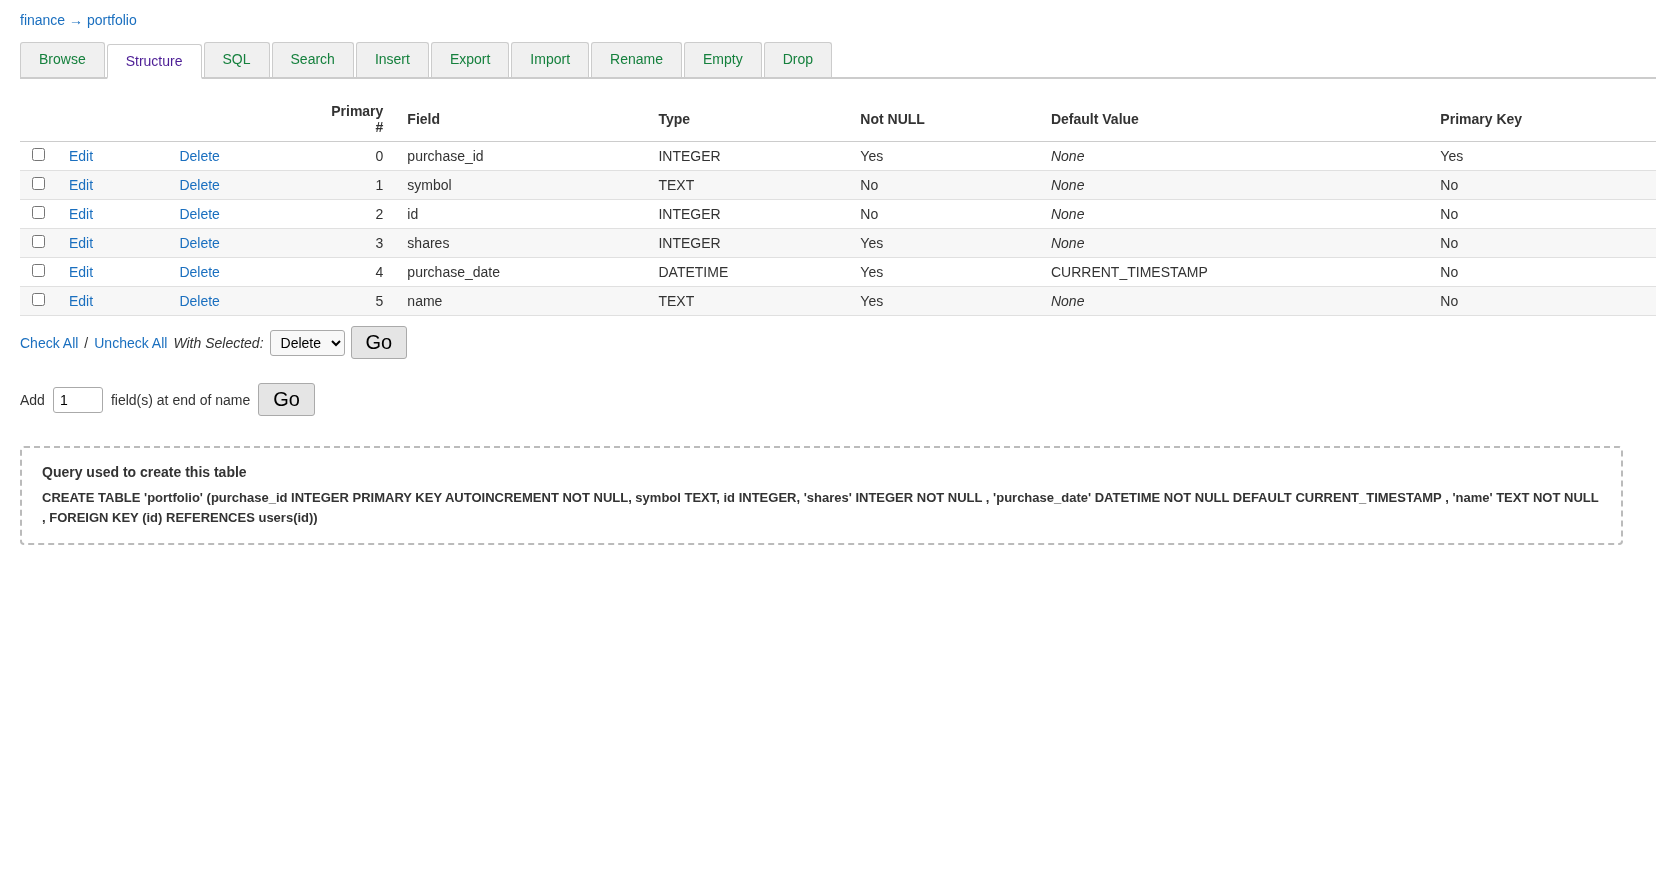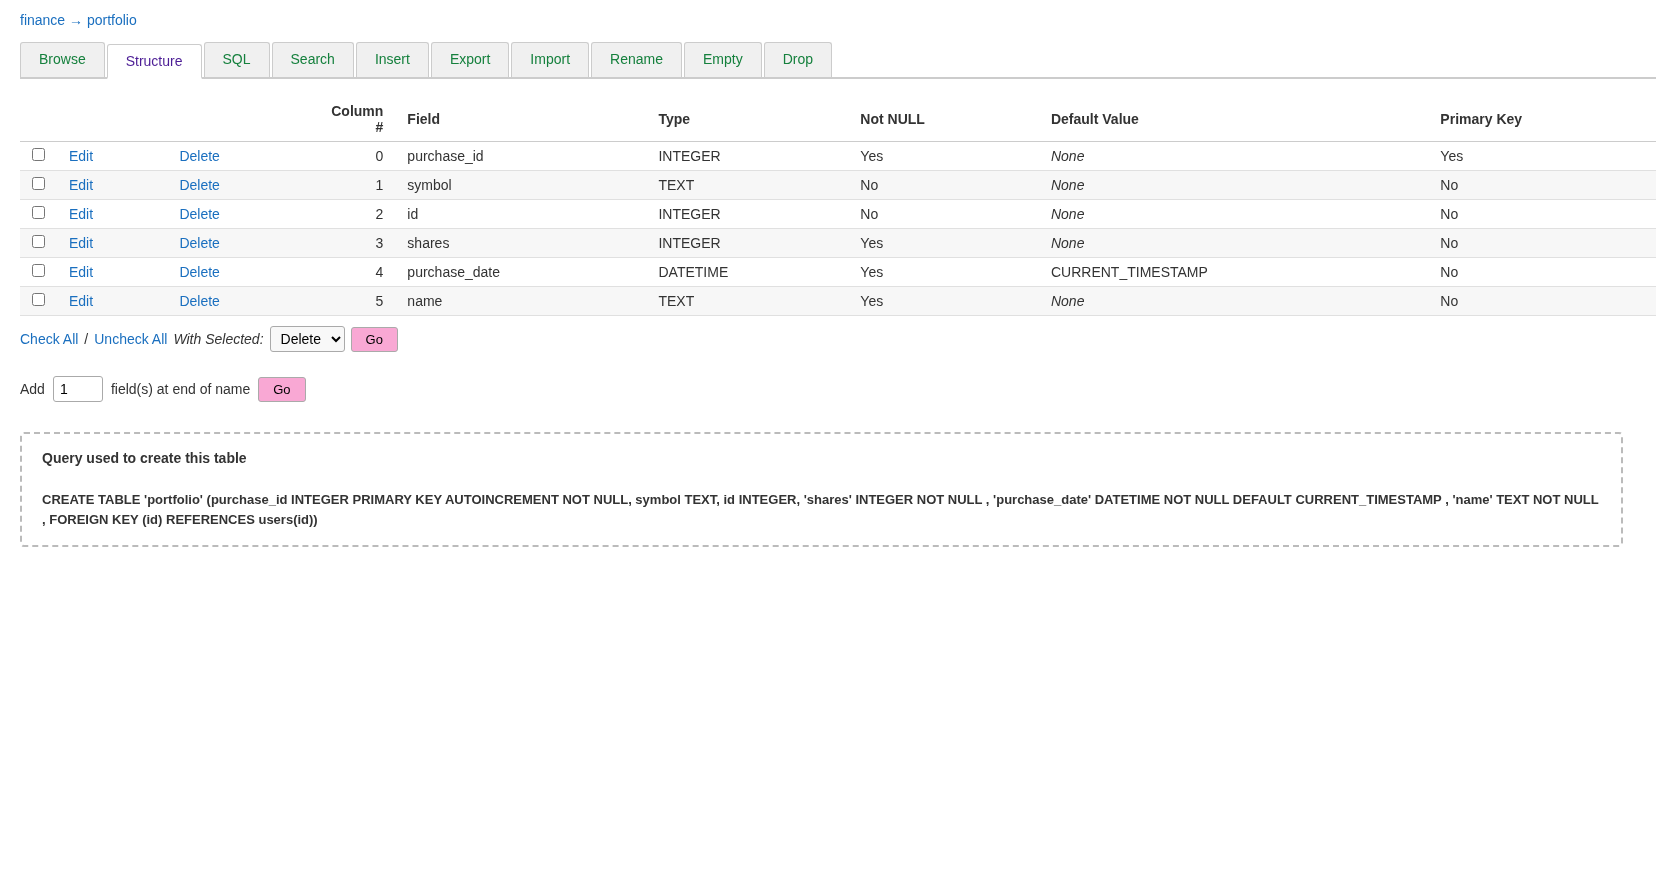--- a/index.html
+++ b/index.html
@@ -90,23 +90,23 @@
     }
     .action-row select {
       padding: 3px 6px;
       font-size: 14px;
       border: 1px solid #aaa;
       border-radius: 3px;
       background: #f8f8f8;
     }
     .btn-go {
       padding: 4px 14px;
-      font-size: 13px;
+      font-size: 20px;
       border: 1px solid #aaa;
-      background: #f9a8d4;
+      background: #e5e5e5;
       border-radius: 3px;
       cursor: pointer;
     }
 
     
     .add-row {
       display: flex;
       align-items: center;
       gap: 8px;
       margin-bottom: 30px;
@@ -124,21 +124,21 @@
     .query-box {
       border: 2px dashed #bbb;
       border-radius: 4px;
       padding: 16px 20px;
       background: #fff;
       max-width: 98%;
     }
     .query-box .query-title {
       font-weight: bold;
       font-size: 14px;
-      margin-bottom: 24px;
+      margin-bottom: 8px;
     }
     .query-box .query-text {
       font-size: 13px;
       color: #333;
       line-height: 1.5;
       word-break: break-word;
       font-weight: bold;
     }
   </style>
 </head>
@@ -161,21 +161,21 @@
     <div class="tab">Rename</div>
     <div class="tab">Empty</div>
     <div class="tab">Drop</div>
   </div>
 
 <table class="structure-table">
   <thead>
     <tr>
       <th class="col-checkbox"></th>
       <th class="col-actions" colspan="2"></th>
-      <th class="col-num col-colnum">Column #</th>
+      <th class="col-num col-colnum">Primary #</th>
       <th>Field</th>
       <th>Type</th>
       <th>Not NULL</th>
       <th>Default Value</th>
       <th>Primary Key</th>
     </tr>
   </thead>
   <tbody id="table-body">
       <tr>
         <td class="col-checkbox"><input type="checkbox" style=""></td>

